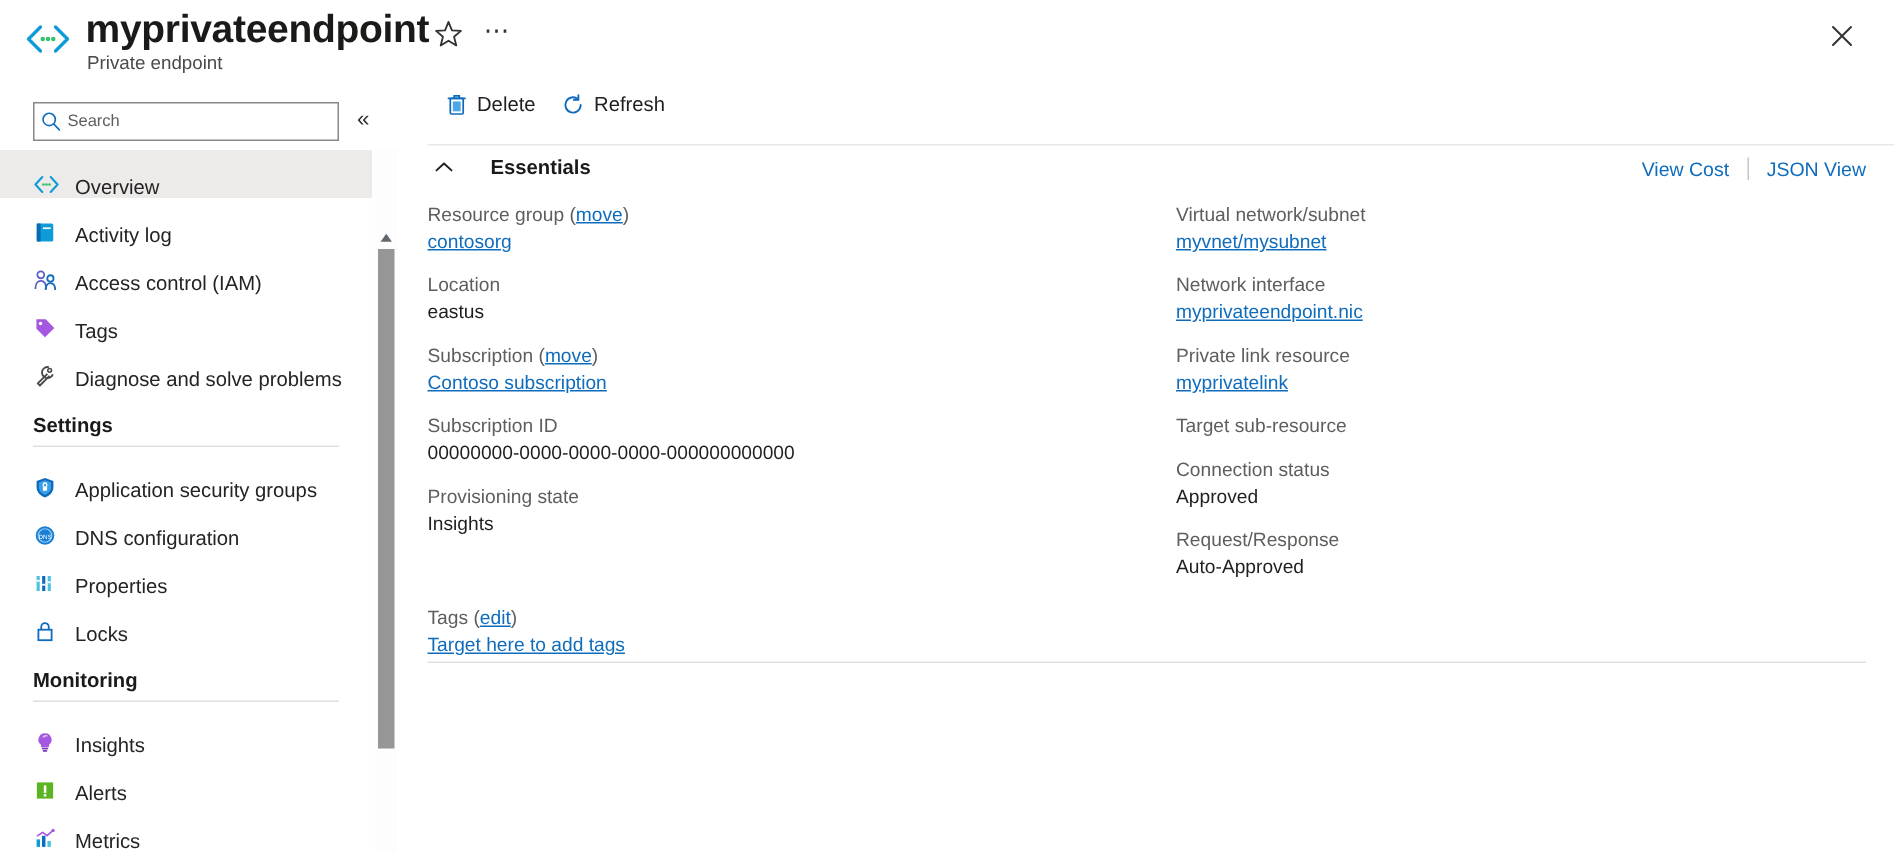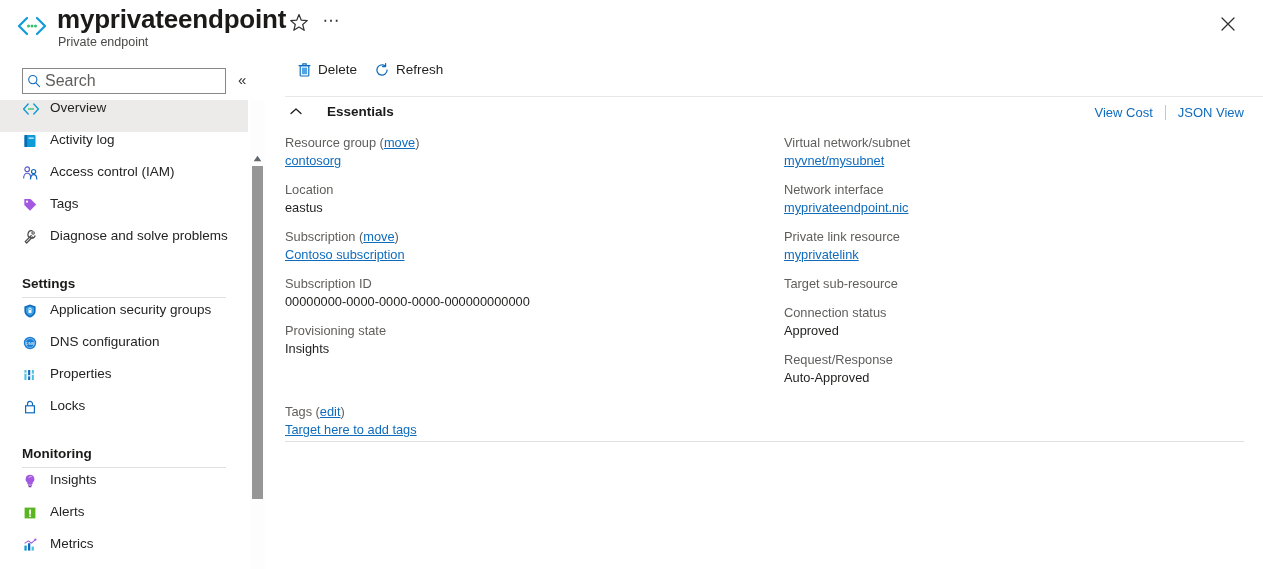--- a/index.html
+++ b/index.html
@@ -54,38 +54,38 @@
   .search-wrap {
     position: absolute; left: 22px; top: 12px;
     width: 204px; height: 26px;
     border: 1px solid #8a8886; background: #ffffff;
     display: flex; align-items: center;
   }
   .search-ico { width: 22px; display: flex; align-items: center; justify-content: center; }
   .search-input {
     border: 0; outline: 0; background: transparent;
     font-family: "Liberation Sans", sans-serif;
-    font-size: 16px; color: #605e5c; width: 170px; padding: 0;
+    font-size: 11px; color: #605e5c; width: 170px; padding: 0;
   }
   .search-input::placeholder { color: #605e5c; }
   .collapse-btn {
     position: absolute; left: 238px; top: 15px;
     font-size: 15px; color: #323130; cursor: pointer;
     line-height: 18px;
   }
 
   .navlist {
     position: absolute; left: 0; top: 44px;
     width: 248px; height: 469px;
     overflow: hidden;
   }
   .nav-item {
     position: relative;
     height: 32px;
-    display: flex; align-items: flex-start;
+    display: flex; align-items: flex-end;
     padding-left: 22px;
     cursor: pointer;
     font-size: 13.5px; color: #242424;
   }
   .nav-item.selected { background: #edebe9; }
   .nav-ico {
     width: 26px; min-width: 26px; height: 18px;
     display: flex; align-items: center; justify-content: flex-start;
   }
   .nav-label { padding-left: 2px; white-space: nowrap; }

